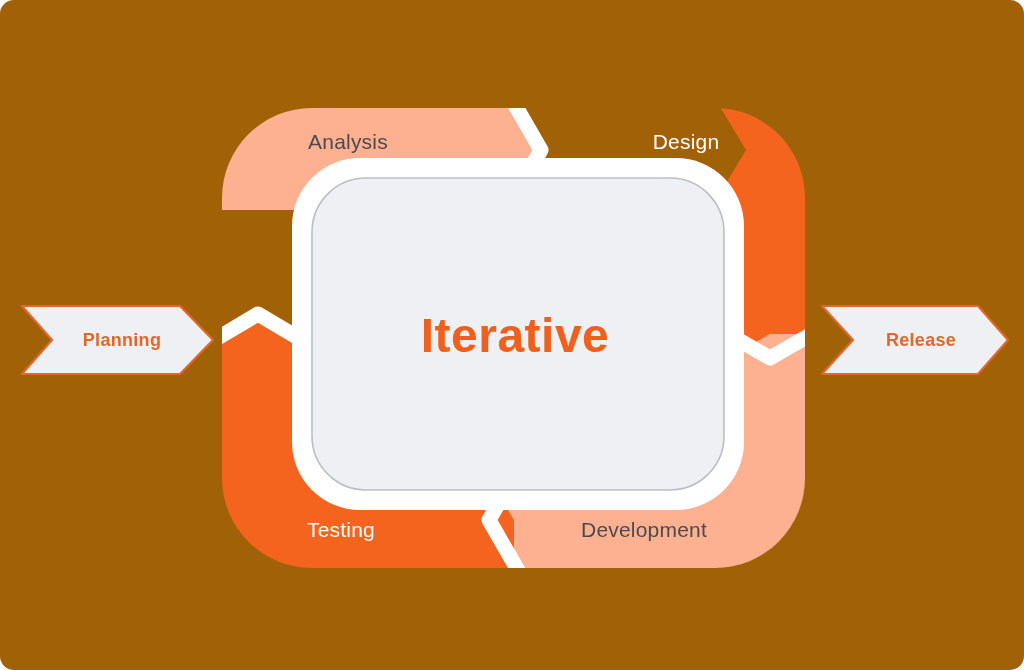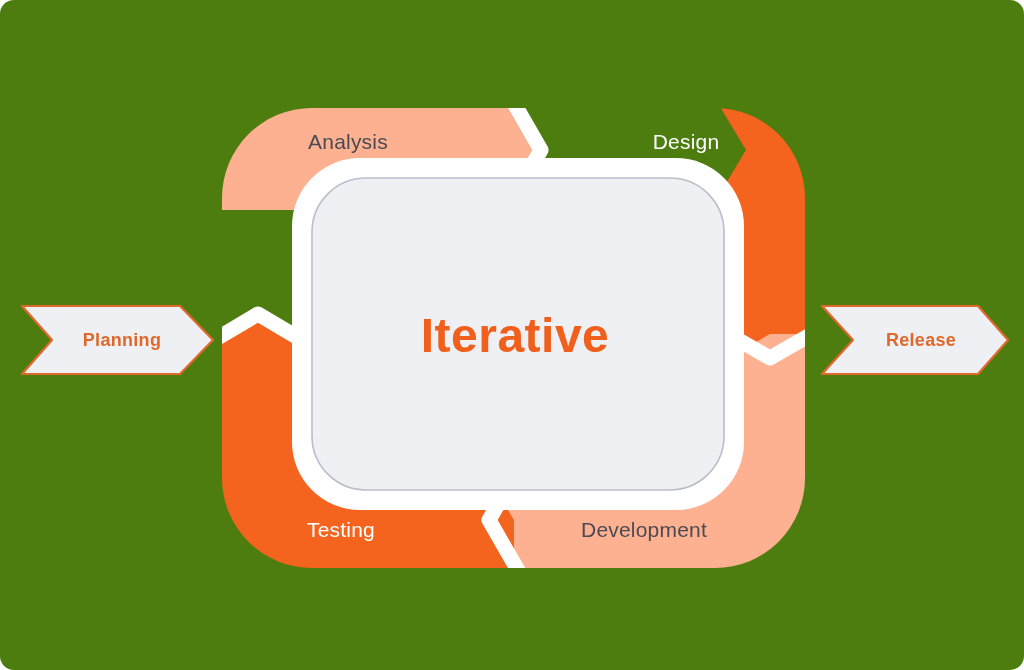--- a/index.html
+++ b/index.html
@@ -10,21 +10,21 @@
   body {
     width: 1024px;
     height: 670px;
     font-family: "Liberation Sans", sans-serif;
     overflow: hidden;
   }
   #canvas {
     position: relative;
     width: 1024px;
     height: 670px;
-    background: #4d7c0f;
+    background: #a16207;
     border-radius: 14px;
   }
   #diagram-svg {
     position: absolute;
     left: 0;
     top: 0;
     width: 1024px;
     height: 670px;
     display: block;
   }

